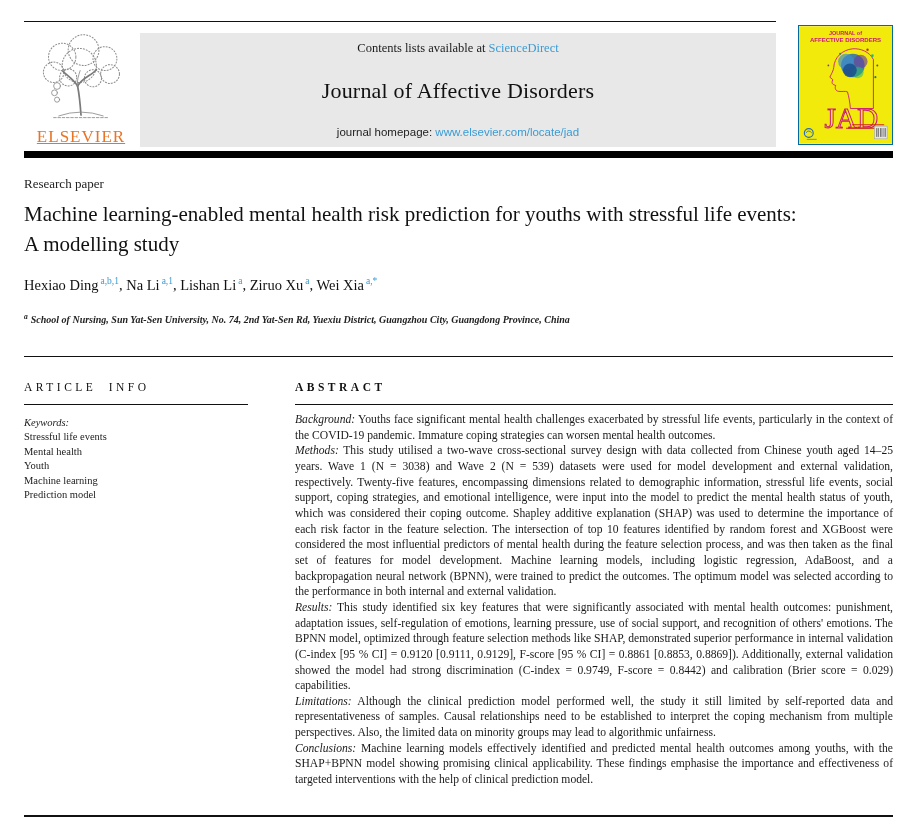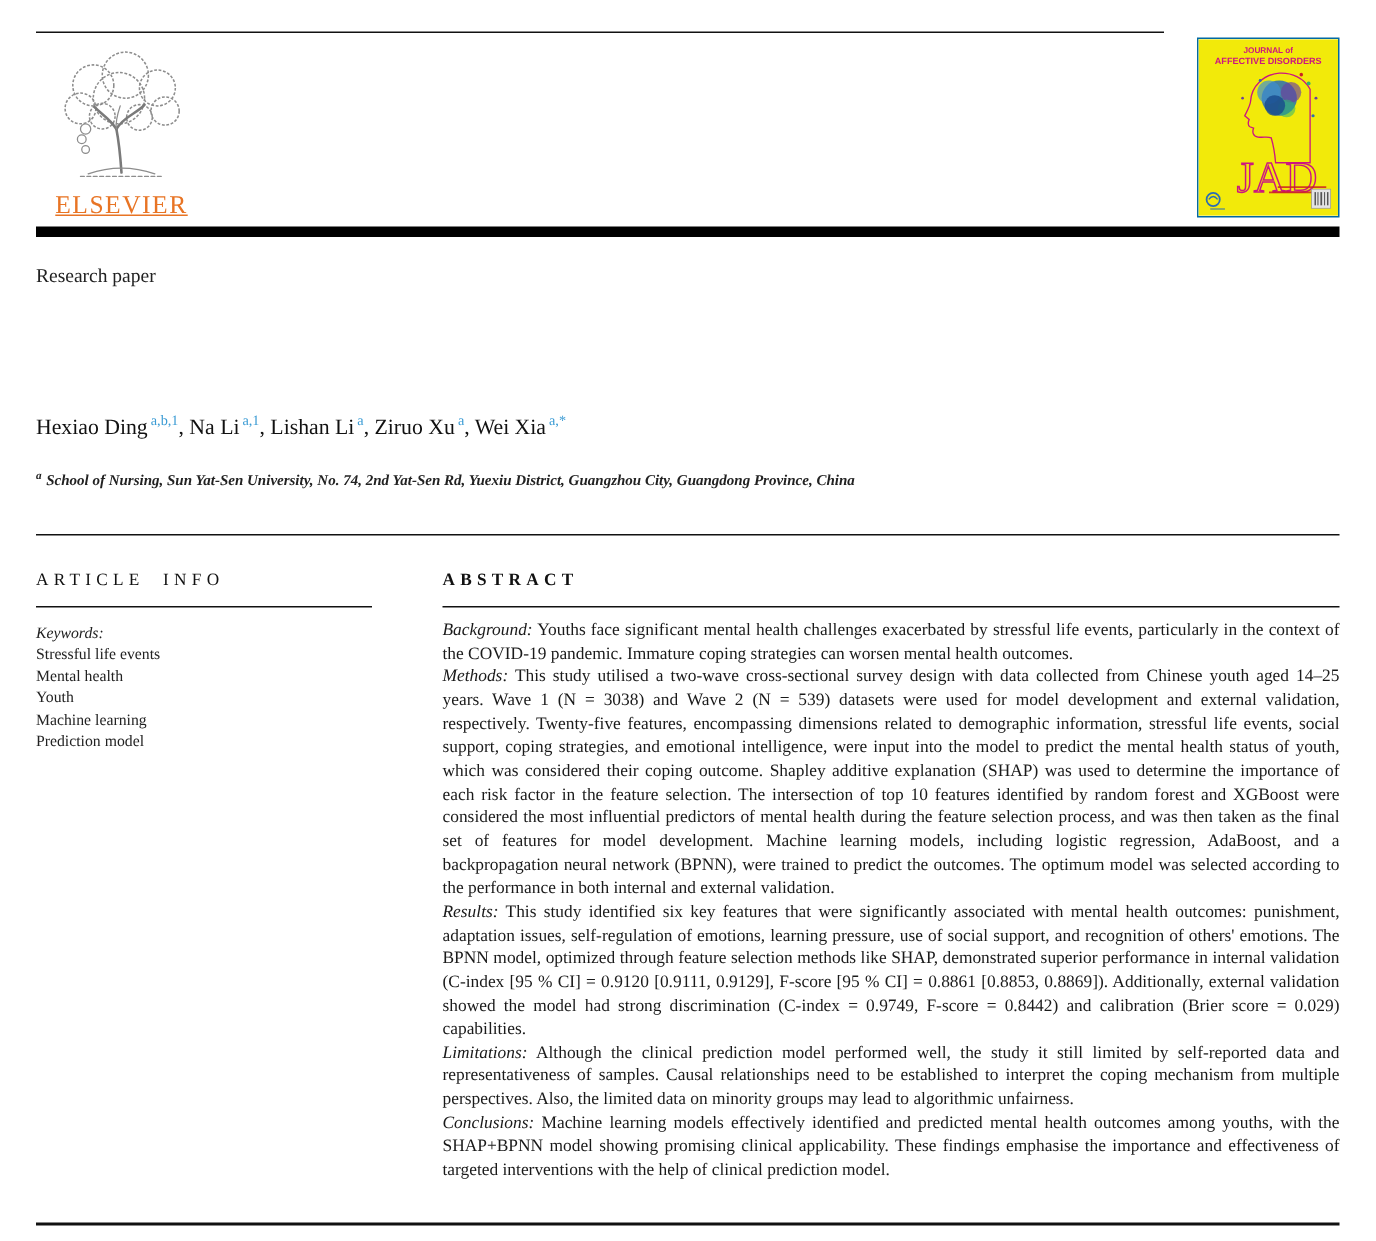--- a/index.html
+++ b/index.html
@@ -96,20 +96,25 @@
       <path class="tree-thin" d="M56 62 C55 56 57 50 59 44"></path>
       <circle class="tree-thin" cx="32" cy="62" r="4"></circle>
       <circle class="tree-thin" cx="29" cy="70" r="3.4"></circle>
       <circle class="tree-thin" cx="32" cy="78" r="3"></circle>
       <path class="tree-thin" d="M34 97 Q60 88 86 97"></path>
       <path class="tree-thin" d="M28 99 H 92" stroke-dasharray="3 2"></path>
     </svg>
     <div class="elsevier-text">ELSEVIER</div>
   </div>
 
+  <div class="banner">
+    <div class="contents-line"><span>Contents lists available at </span><a class="link">ScienceDirect</a></div>
+    <div class="journal-title">Journal of Affective Disorders</div>
+    <div class="homepage-line"><span>journal homepage: </span><a class="link">www.elsevier.com/locate/jad</a></div>
+  </div>
 
   <div class="cover">
     <svg viewBox="0 0 95 120">
       <rect class="cover-bg" x="0" y="0" width="95" height="120"></rect>
       <text class="cover-title" x="47.5" y="9" font-size="5.6" text-anchor="middle">JOURNAL of</text>
       <text class="cover-title" x="47.5" y="16.5" font-size="6.2" text-anchor="middle">AFFECTIVE DISORDERS</text>
       <path class="cover-mag-stroke" d="M55 23 C44 24 36 32 35.5 42 C35.3 45 33 49 31.5 52 L34.5 54.5 C33.5 57 33.5 58.5 35 59.5 L37.5 60.5 C36.5 63 37 66 40.5 66.5 C44 67 47 66 49.5 67 C51 72 52 78 52.5 84 L76 84 L76 34 C72 26 63 22.5 55 23 Z"></path>
       <g>
         <circle cx="55" cy="40" r="12" fill="#2a6db5" opacity="0.85"></circle>
         <circle cx="48" cy="36" r="8" fill="#3f8fd0" opacity="0.7"></circle>
@@ -141,20 +146,21 @@
         <rect x="85.5" y="104" width="0.7" height="9" fill="#555"></rect>
         <rect x="87.5" y="104" width="1" height="9" fill="#555"></rect>
       </g>
     </svg>
   </div>
 
   <div class="thick-bar"></div>
 
   <div class="type-label">Research paper</div>
 
+  <h1 class="title">Machine learning-enabled mental health risk prediction for youths with stressful life events: A modelling study</h1>
 
   <div class="authors"><span class="author"><span class="author-name">Hexiao Ding</span><sup class="author-sup">a,b,1</sup></span><span class="author"><span class="author-name">Na Li</span><sup class="author-sup">a,1</sup></span><span class="author"><span class="author-name">Lishan Li</span><sup class="author-sup">a</sup></span><span class="author"><span class="author-name">Ziruo Xu</span><sup class="author-sup">a</sup></span><span class="author"><span class="author-name">Wei Xia</span><sup class="author-sup">a,*</sup></span></div>
 
   <div class="affiliations">
       <div class="affiliation"><sup>a</sup><span class="aff-text">School of Nursing, Sun Yat-Sen University, No. 74, 2nd Yat-Sen Rd, Yuexiu District, Guangzhou City, Guangdong Province, China</span></div>
     </div>
 
   <div class="mid-rule"></div>
 
   <div class="info-heading">ARTICLE INFO</div>

